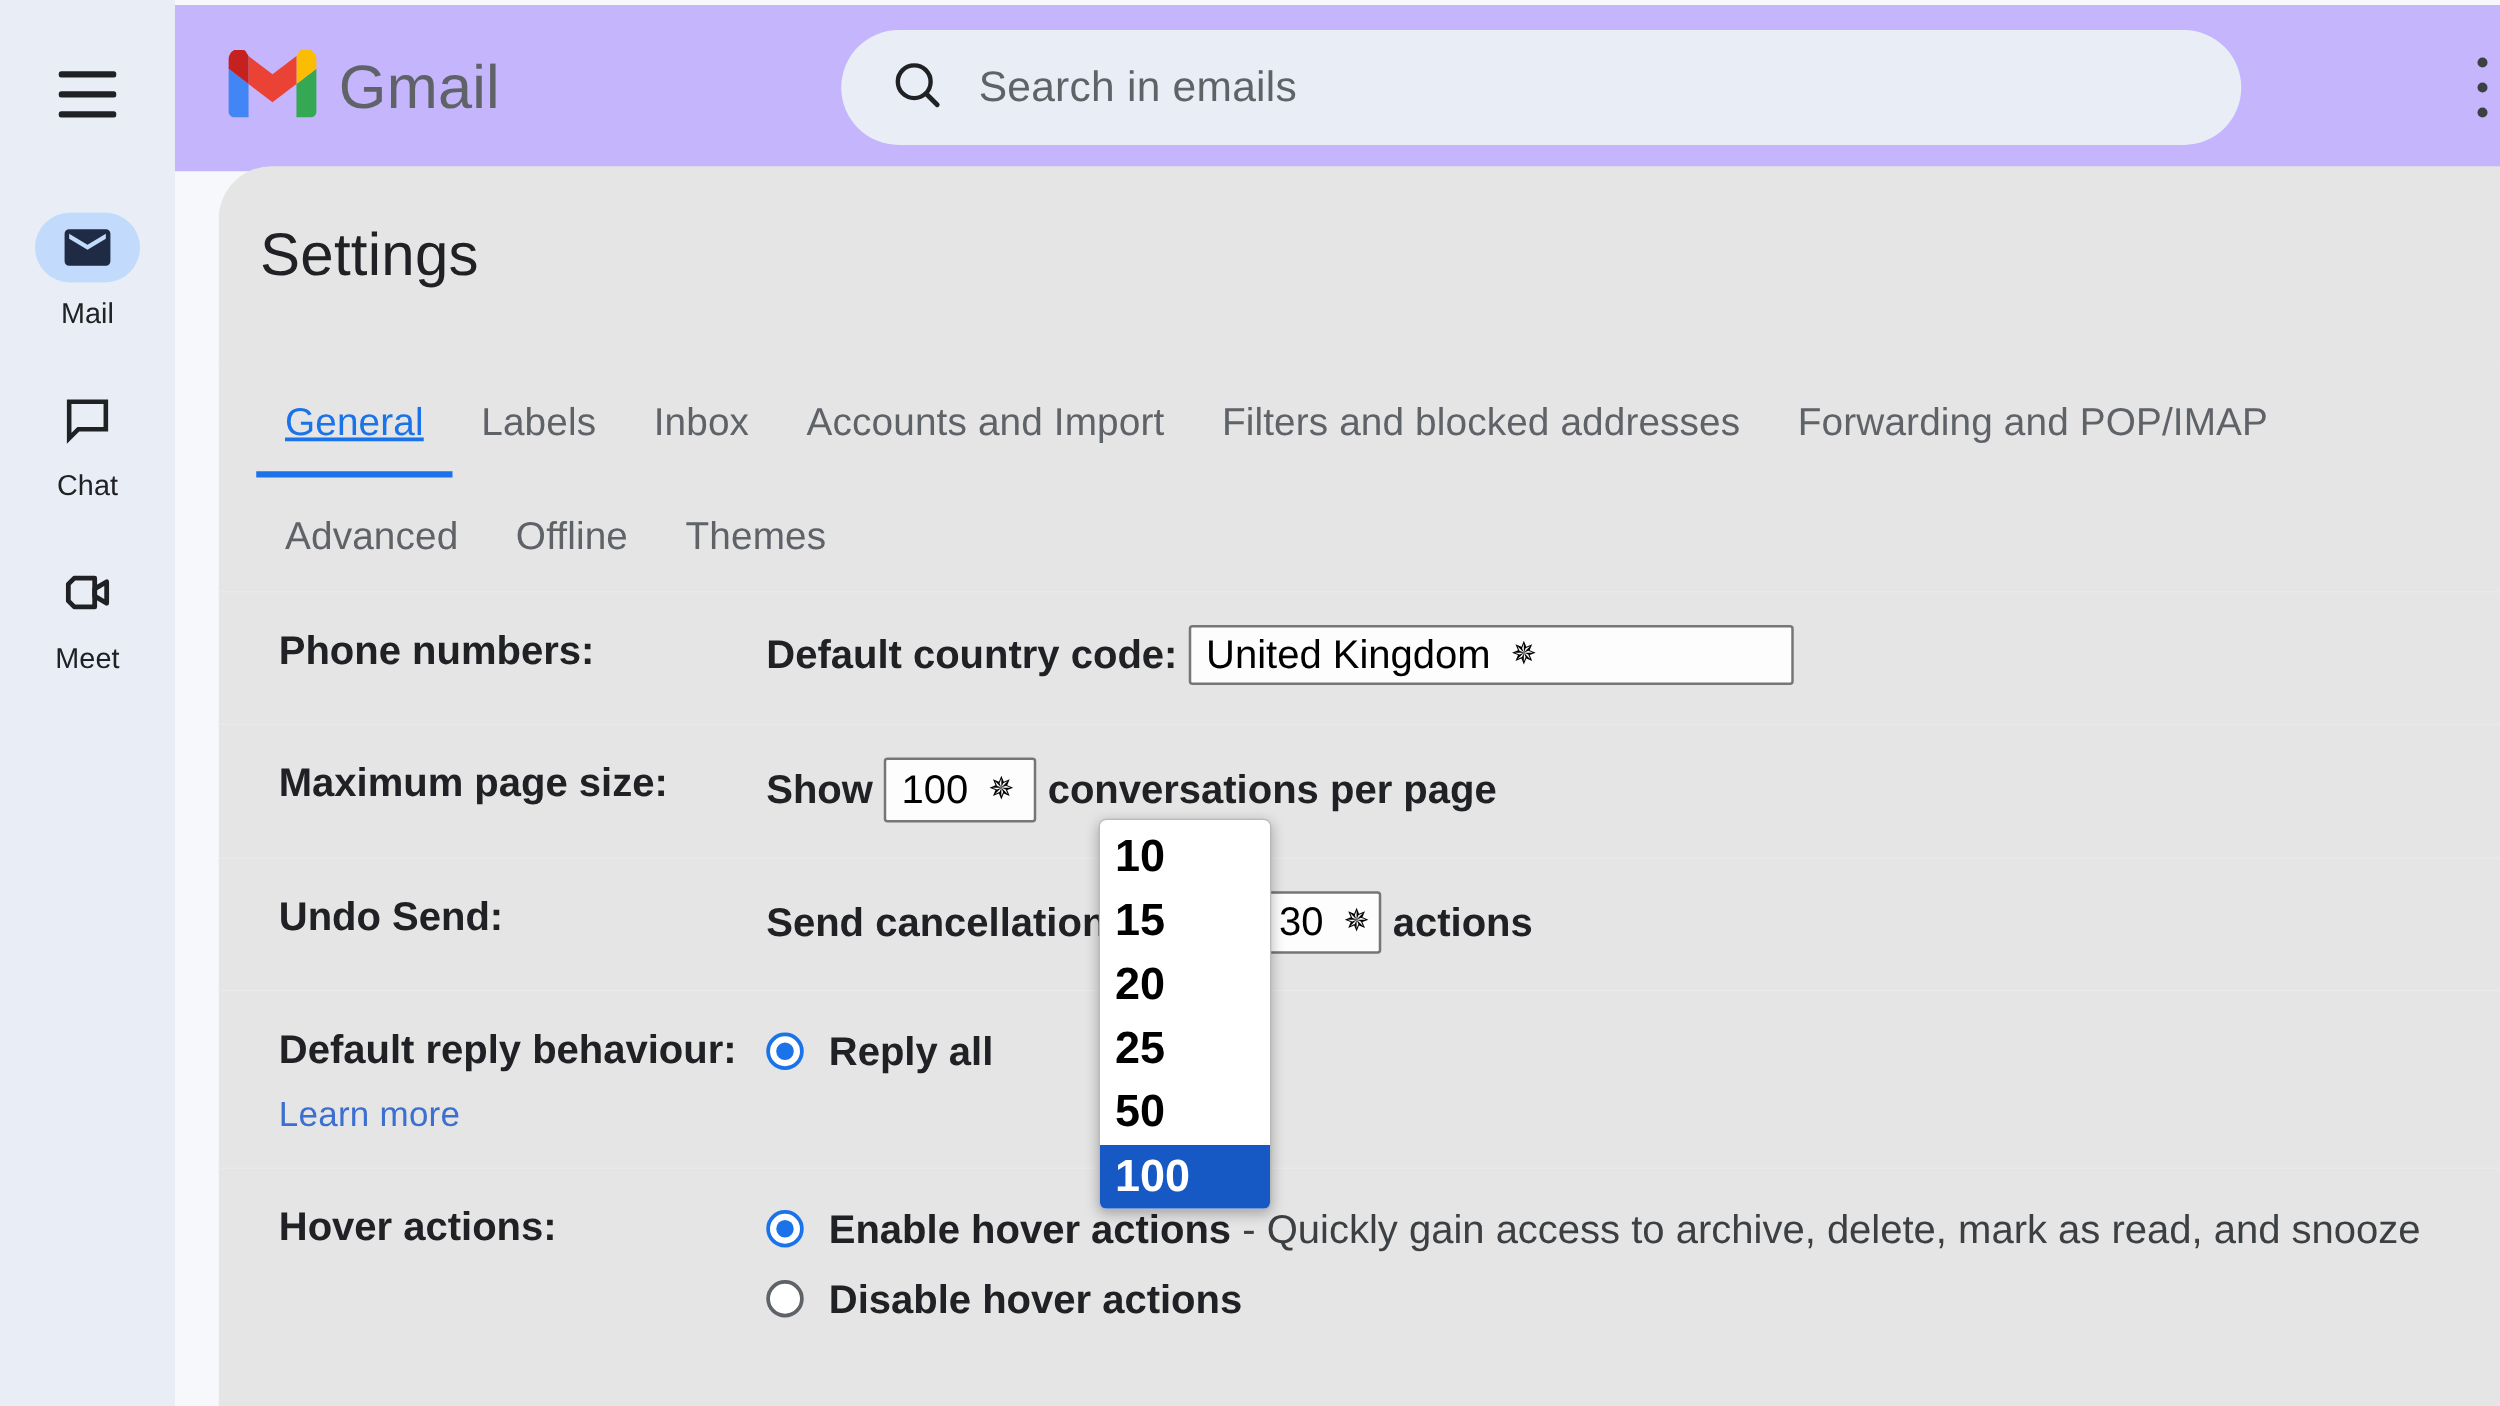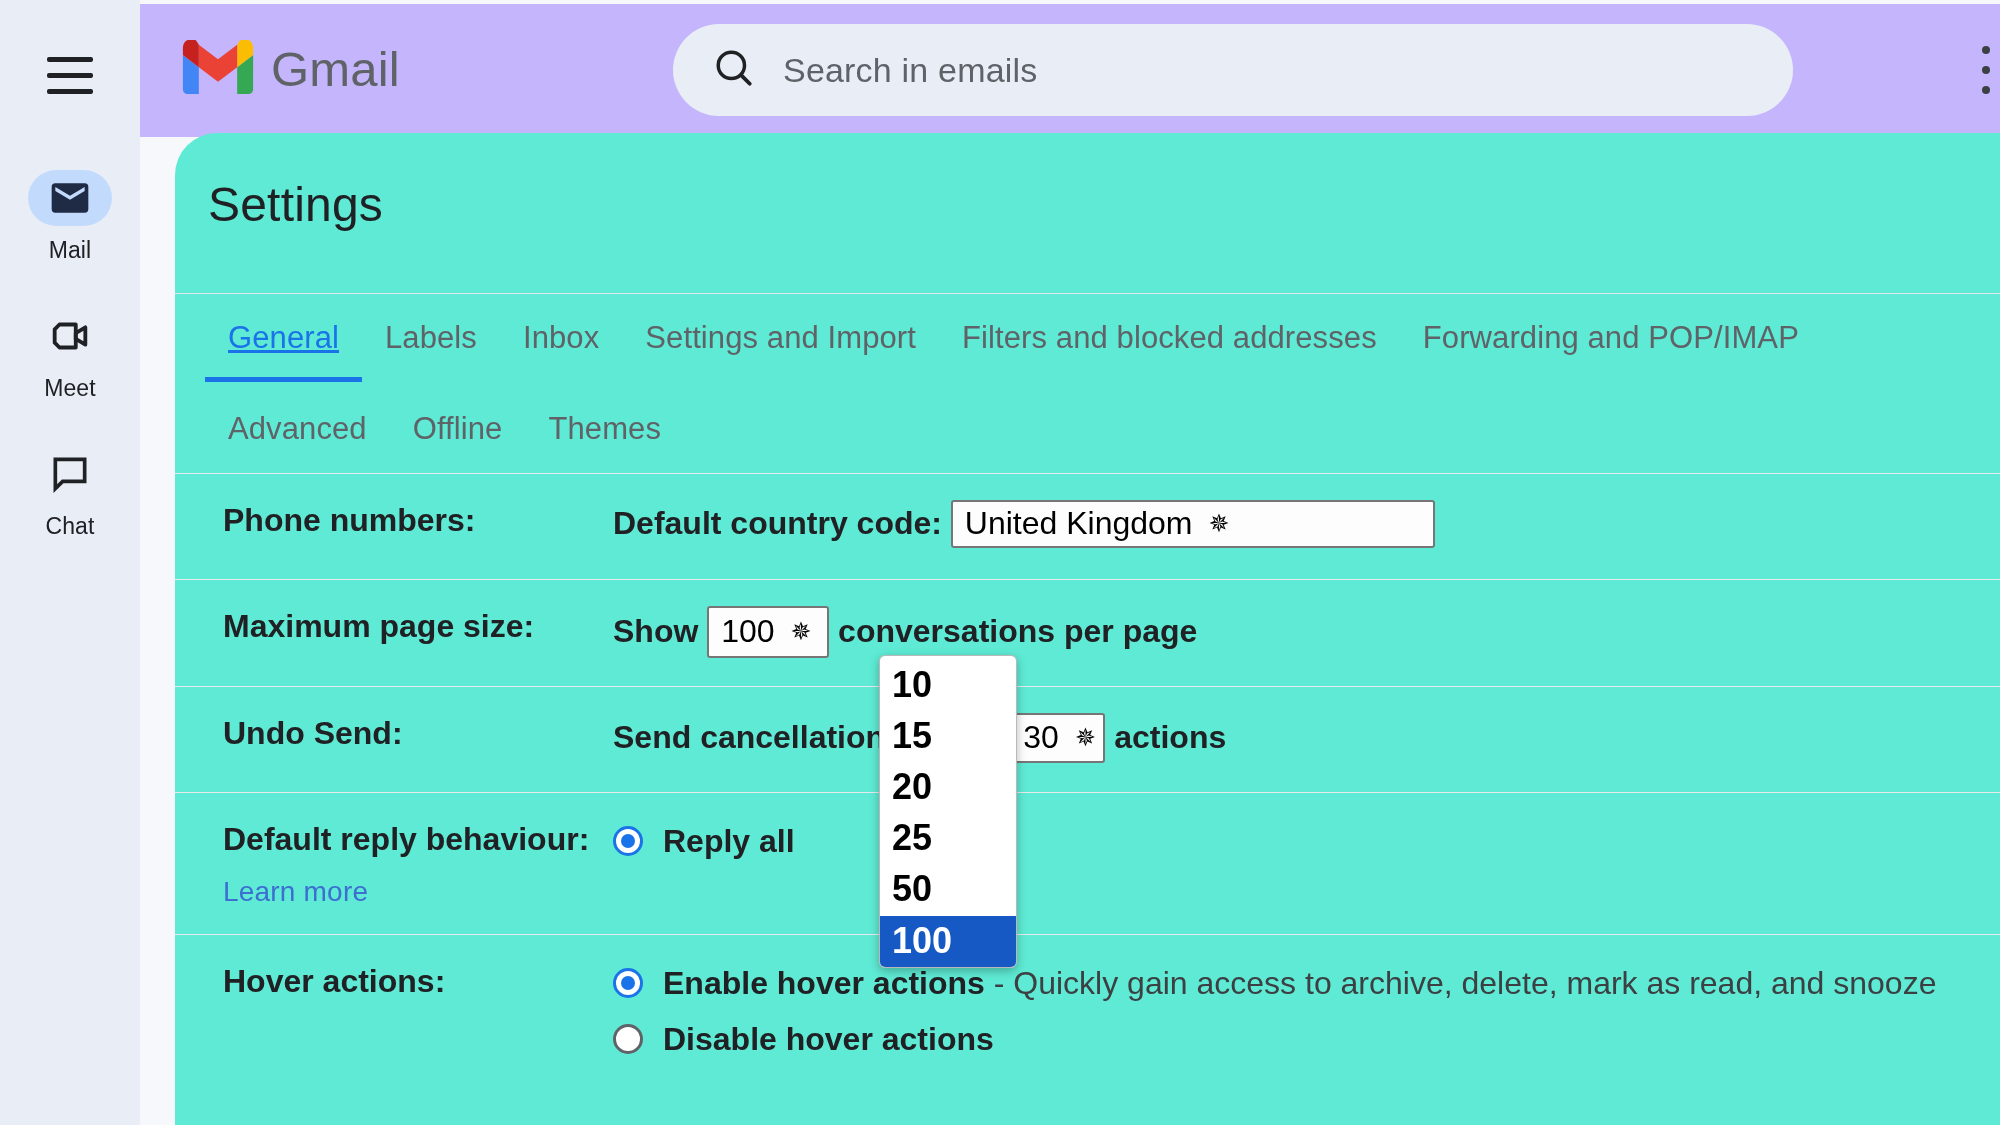--- a/index.html
+++ b/index.html
@@ -110,21 +110,21 @@
   .kebab i {
     width: 8px; height: 8px; border-radius: 50%;
     background: #3c4043; display: block;
   }
 
   
   .panel {
     position: absolute;
     left: 175px; top: 133px;
     width: 1825px; height: 992px;
-    background: #5eead4;
+    background: #e5e5e5;
     border-top-left-radius: 42px;
     overflow: hidden;
   }
   .panel-title {
     position: absolute;
     left: 33px; top: 44px;
     font-size: 48px;
     color: #202124;
     letter-spacing: .2px;
   }
@@ -316,35 +316,35 @@
         <div class="rail-ico">
           <svg width="44" height="44" viewBox="0 0 24 24" aria-hidden="true">
             <path fill="#1f2a44" d="M20 4H4a2 2 0 0 0-2 2v12a2 2 0 0 0 2 2h16a2 2 0 0 0 2-2V6a2 2 0 0 0-2-2zm0 4.2-8 4.8-8-4.8V6l8 4.8L20 6v2.2z"></path>
           </svg>
         </div>
         <div class="rail-label">Mail</div>
       </div>
 
       <div class="rail-item">
         <div class="rail-ico">
+          <svg width="44" height="44" viewBox="0 0 24 24" aria-hidden="true">
+            <path fill="none" stroke="#202124" stroke-width="2" d="M4 4h16v12H8l-4 4V4z"></path>
+          </svg>
+        </div>
+        <div class="rail-label">Chat</div>
+      </div>
+
+      <div class="rail-item">
+        <div class="rail-ico">
           <svg width="46" height="46" viewBox="0 0 24 24" aria-hidden="true">
             <path fill="none" stroke="#202124" stroke-width="2" stroke-linejoin="round" d="M4 8.5 6.5 6H15v12H6.5L4 15.5z"></path>
             <path fill="none" stroke="#202124" stroke-width="2" stroke-linejoin="round" d="M15 10.5 20 7.5v9l-5-3z"></path>
           </svg>
         </div>
         <div class="rail-label">Meet</div>
-      </div>
-
-      <div class="rail-item">
-        <div class="rail-ico">
-          <svg width="44" height="44" viewBox="0 0 24 24" aria-hidden="true">
-            <path fill="none" stroke="#202124" stroke-width="2" d="M4 4h16v12H8l-4 4V4z"></path>
-          </svg>
-        </div>
-        <div class="rail-label">Chat</div>
       </div>
 
     </div>
   </div>
 
   <div class="topbar">
 
     <div class="brand">
       <span>
         <svg width="72" height="54" viewBox="0 0 52 40" aria-hidden="true">
@@ -378,21 +378,21 @@
   <div class="panel">
 
     <div class="panel-title">Settings</div>
 
     <div class="tabs-divider"></div>
 
     <div class="tabs-row1">
       <div class="tab active">General</div>
       <div class="tab">Labels</div>
       <div class="tab">Inbox</div>
-      <div class="tab">Settings and Import</div>
+      <div class="tab">Accounts and Import</div>
       <div class="tab">Filters and blocked addresses</div>
       <div class="tab">Forwarding and POP/IMAP</div>
     </div>
 
     <div class="tabs-row2">
       <div class="tab">Advanced</div>
       <div class="tab">Offline</div>
       <div class="tab">Themes</div>
     </div>
 

